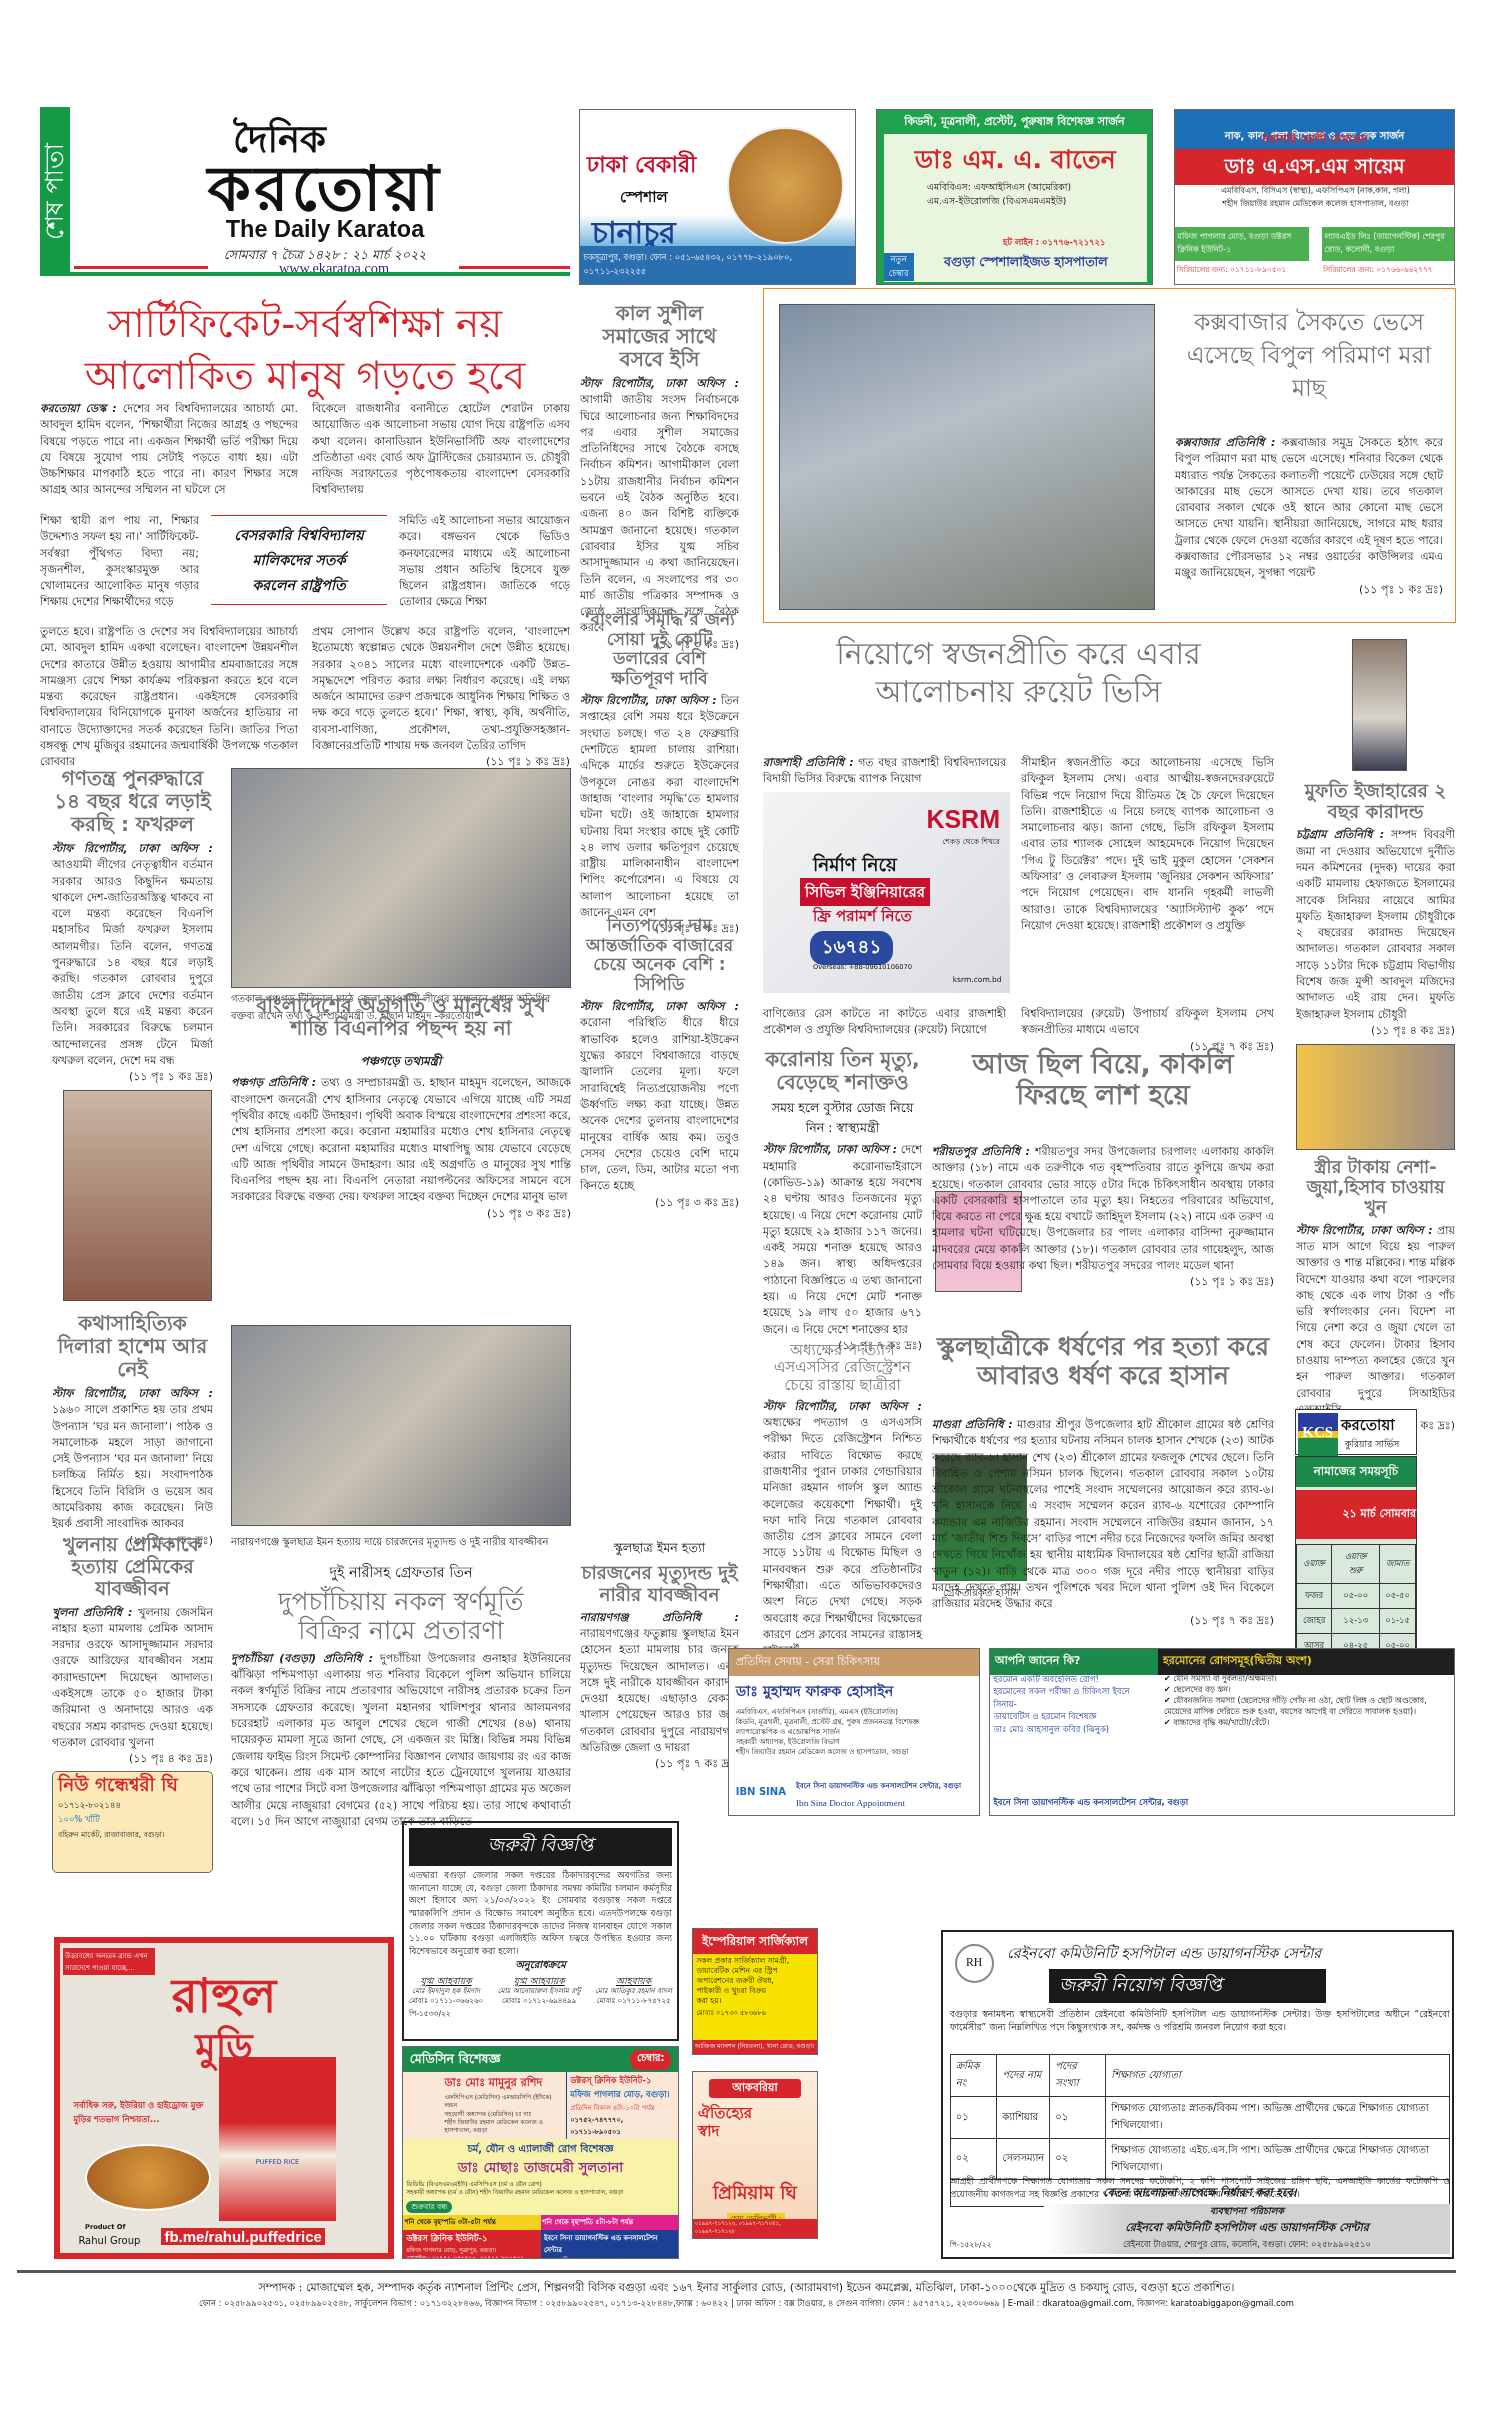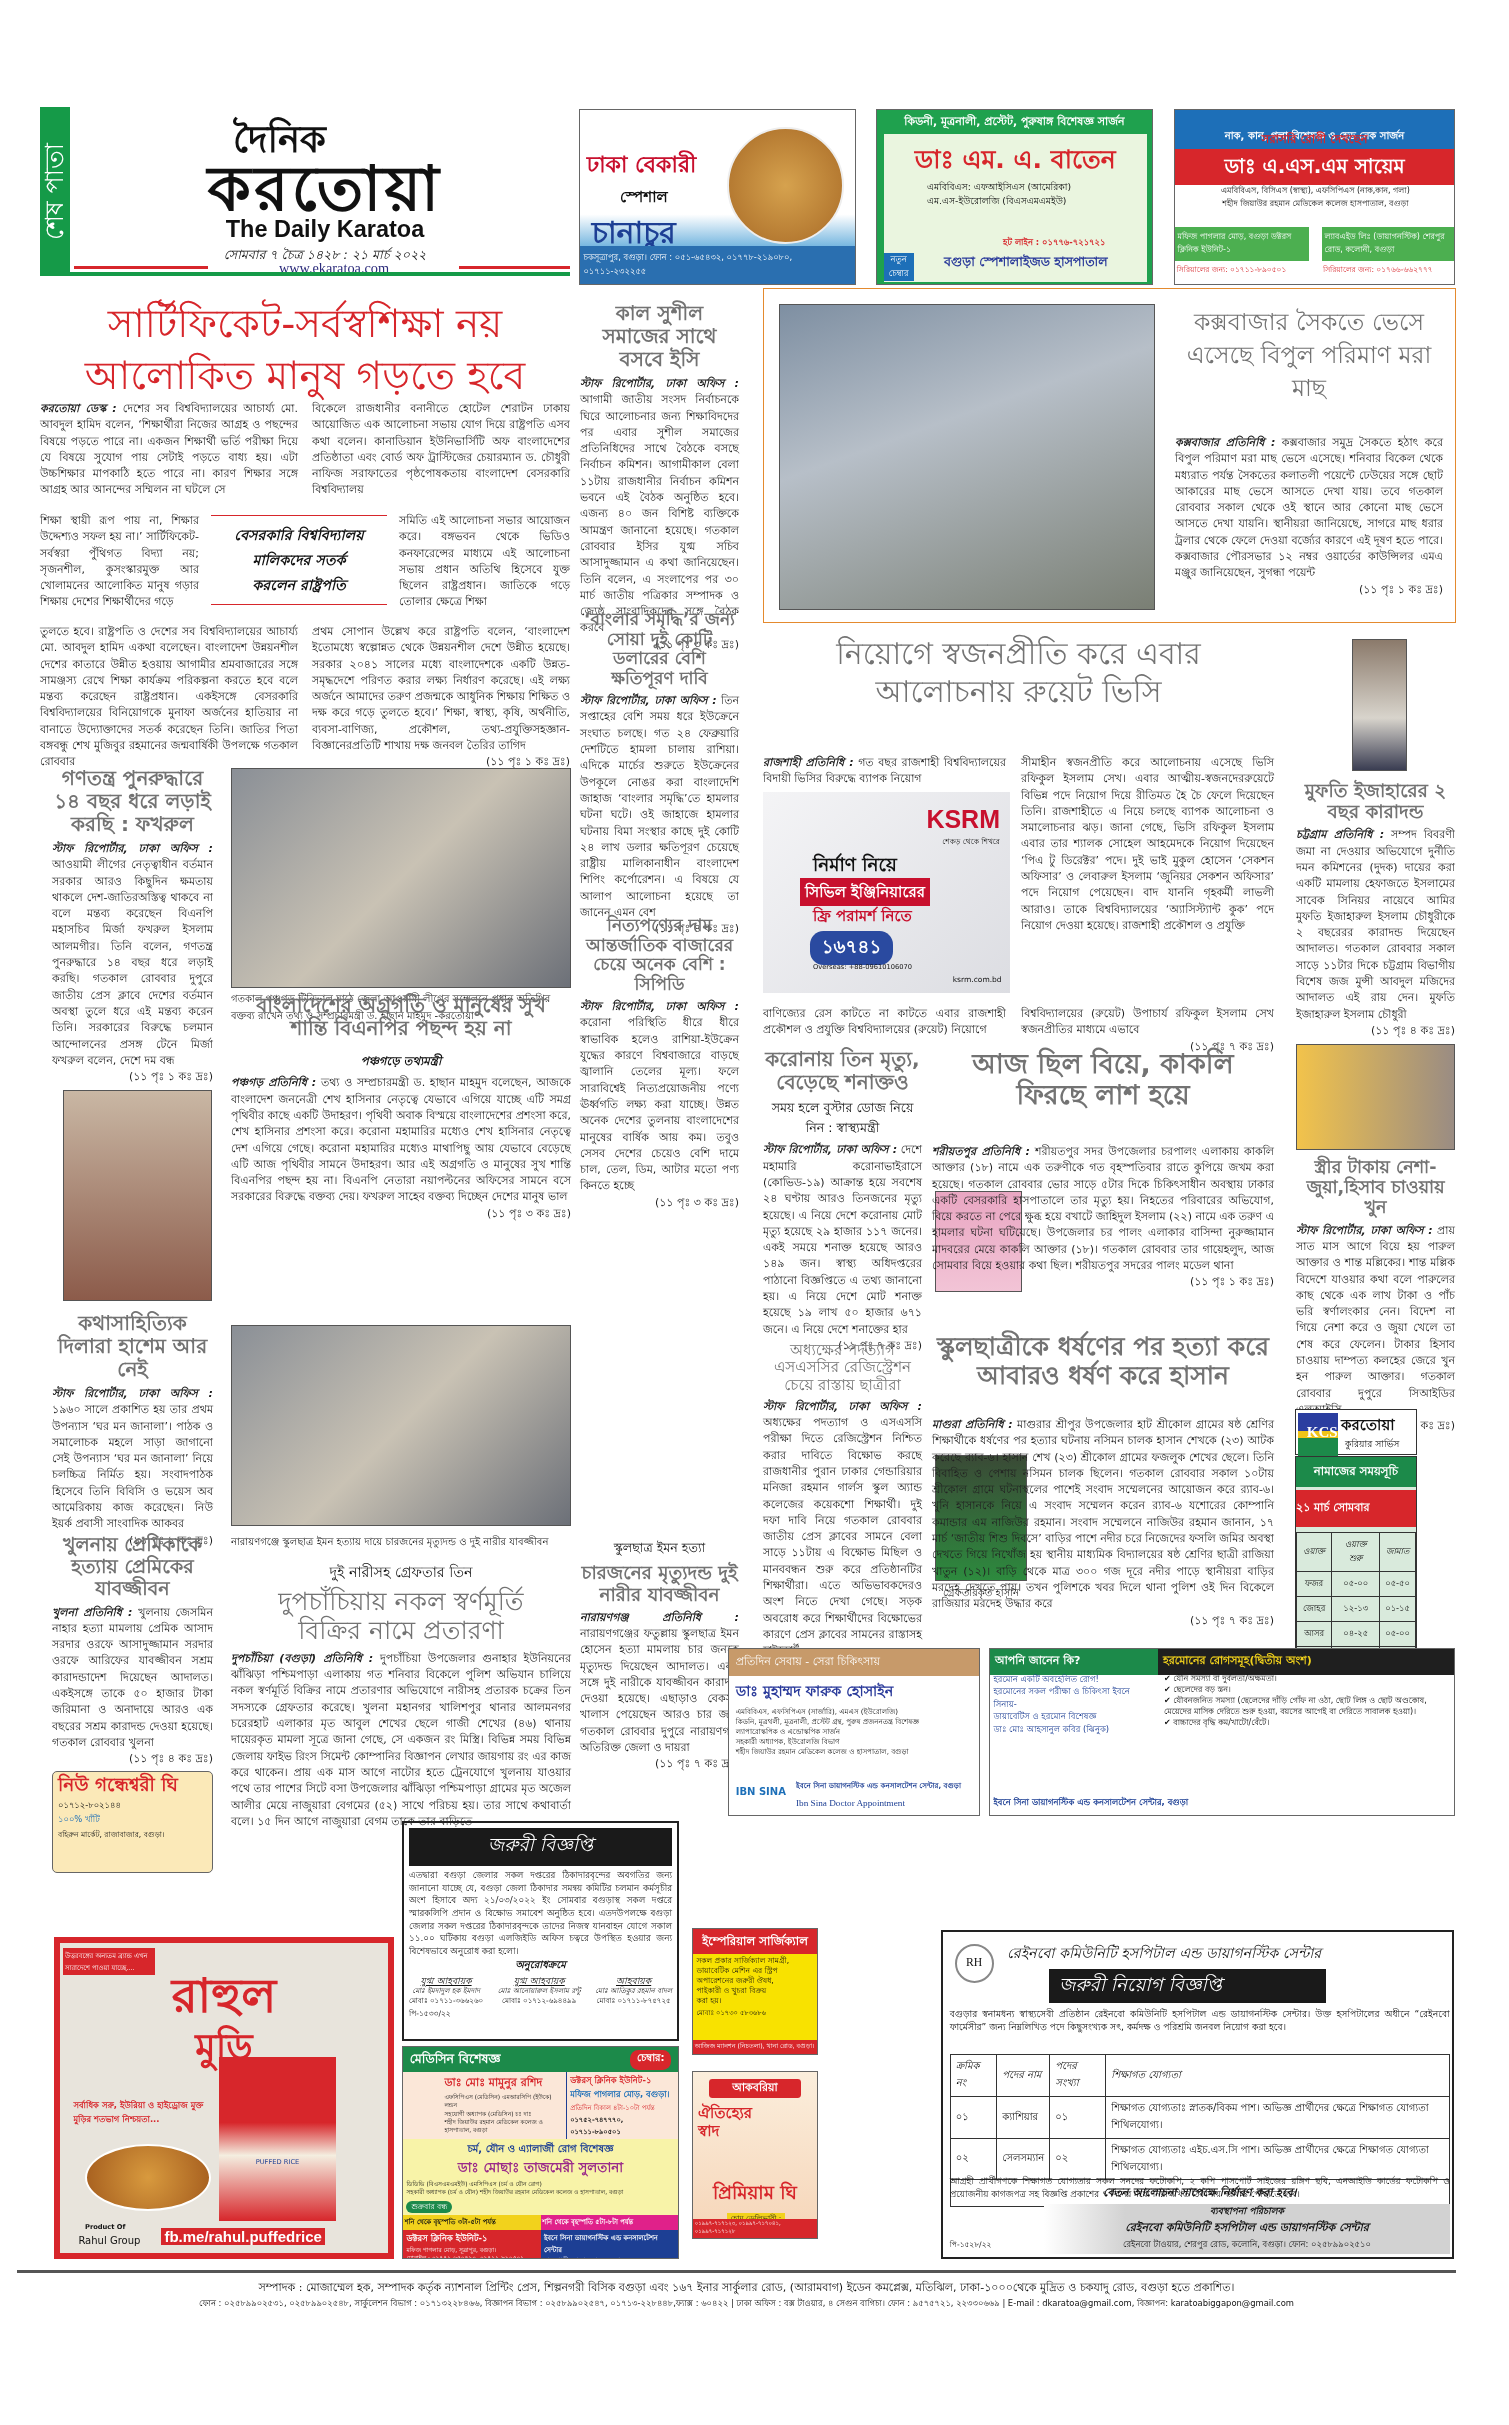--- a/index.html
+++ b/index.html
@@ -217,27 +217,27 @@
 
 <div class="abs" style="left:932px;top:1333px;width:342px;">
   <div class="hl" style="font-size:25px;">স্কুলছাত্রীকে ধর্ষণের পর হত্যা করে</div>
   <div class="hl" style="font-size:25px;">আবারও ধর্ষণ করে হাসান</div>
 </div>
 <div class="abs photo" style="left:935px;top:1455px;width:92px;height:126px;background:linear-gradient(180deg,#3a4a36,#2d8a3e);"></div>
 <div class="abs caption" style="left:935px;top:1585px;width:92px;text-align:center;">গ্রেফতারকৃত হাসান</div>
 <div class="abs body-text" style="left:932px;top:1417px;width:342px;"><span class="byline">মাগুরা প্রতিনিধি :</span> <span>মাগুরার শ্রীপুর উপজেলার হাট শ্রীকোল গ্রামের ষষ্ঠ শ্রেণির শিক্ষার্থীকে ধর্ষণের পর হত্যার ঘটনায় নসিমন চালক হাসান শেখকে (২৩) আটক করেছে র‌্যাব-৬। হাসান শেখ (২৩) শ্রীকোল গ্রামের ফজলুক শেখের ছেলে। তিনি বিবাহিত ও পেশায় নসিমন চালক ছিলেন। গতকাল রোববার সকাল ১০টায় শ্রীকোল গ্রামে ঘটনাস্থলের পাশেই সংবাদ সম্মেলনের আয়োজন করে র‌্যাব-৬। খুনি হাসানকে নিয়ে এ সংবাদ সম্মেলন করেন র‌্যাব-৬ যশোরের কোম্পানি কমান্ডার এম নাজিউর রহমান। সংবাদ সম্মেলনে নাজিউর রহমান জানান, ১৭ মার্চ ‘জাতীয় শিশু দিবসে’ বাড়ির পাশে নদীর চরে নিজেদের ফসলি জমির অবস্থা দেখতে গিয়ে নিখোঁজ হয় স্থানীয় মাধ্যমিক বিদ্যালয়ের ষষ্ঠ শ্রেণির ছাত্রী রাজিয়া খাতুন (১২)। বাড়ি থেকে মাত্র ৩০০ গজ দূরে নদীর পাড়ে স্থানীয়রা বাড়ির মরদেহ দেখতে পায়। তখন পুলিশকে খবর দিলে থানা পুলিশ ওই দিন বিকেলে রাজিয়ার মরদেহ উদ্ধার করে</span> <span class="cont">(১১ পৃঃ ৭ কঃ দ্রঃ)</span></div>
 
 <div class="abs" style="left:1295px;top:1409px;width:122px;height:46px;border:0.8px solid #333;background:#fff;">
-  <div class="abs" style="left:1.7px;top:3.4px;width:40px;height:46px;background:linear-gradient(180deg,#2b3ea0 0 40%,#f0c419 40% 55%,#1c8a4a 55%);color:#fff;font-family:'Liberation Serif',serif;font-size:15px;font-weight:bold;text-align:right;line-height:38px;">KCS</div>
+  <div class="abs" style="left:1.7px;top:3.4px;width:40px;height:46px;background:linear-gradient(180deg,#2b3ea0 0 40%,#f0c419 40% 55%,#1c8a4a 55%);color:#fff;font-family:'Liberation Serif',serif;font-size:15px;font-weight:bold;text-align:center;line-height:38px;">KCS</div>
   <div class="abs" style="left:45px;top:3.4px;font-size:15px;font-weight:900;">করতোয়া</div>
   <div class="abs" style="left:49px;top:27px;font-size:9.2px;">কুরিয়ার সার্ভিস</div>
 </div>
 <div class="abs" style="left:1295px;top:1456px;width:122px;background:#d9eadc;border:0.8px solid #333;">
   <div style="background:#1c8a4a;color:#fff;text-align:center;font-size:11.7px;font-weight:bold;padding:5px 0;">নামাজের সময়সূচি</div>
-  <div style="background:#d7262b;color:#fff;text-align:left;font-size:11px;font-weight:bold;padding:9px 0;margin-top:3.4px;">২১ মার্চ সোমবার</div>
+  <div style="background:#d7262b;color:#fff;text-align:right;font-size:11px;font-weight:bold;padding:15px 0;margin-top:3.4px;">২১ মার্চ সোমবার</div>
   <table class="prayer" style="margin:5px 0;font-size:8.4px;">
     <thead>
         <tr>
       <td style="font-style:italic;">ওয়াক্ত</td>
       <td style="font-style:italic;">ওয়াক্ত শুরু</td>
       <td style="font-style:italic;">জামাত</td>
     </tr>
       </thead>
     <tbody id="prayer-rows">
         <tr>

